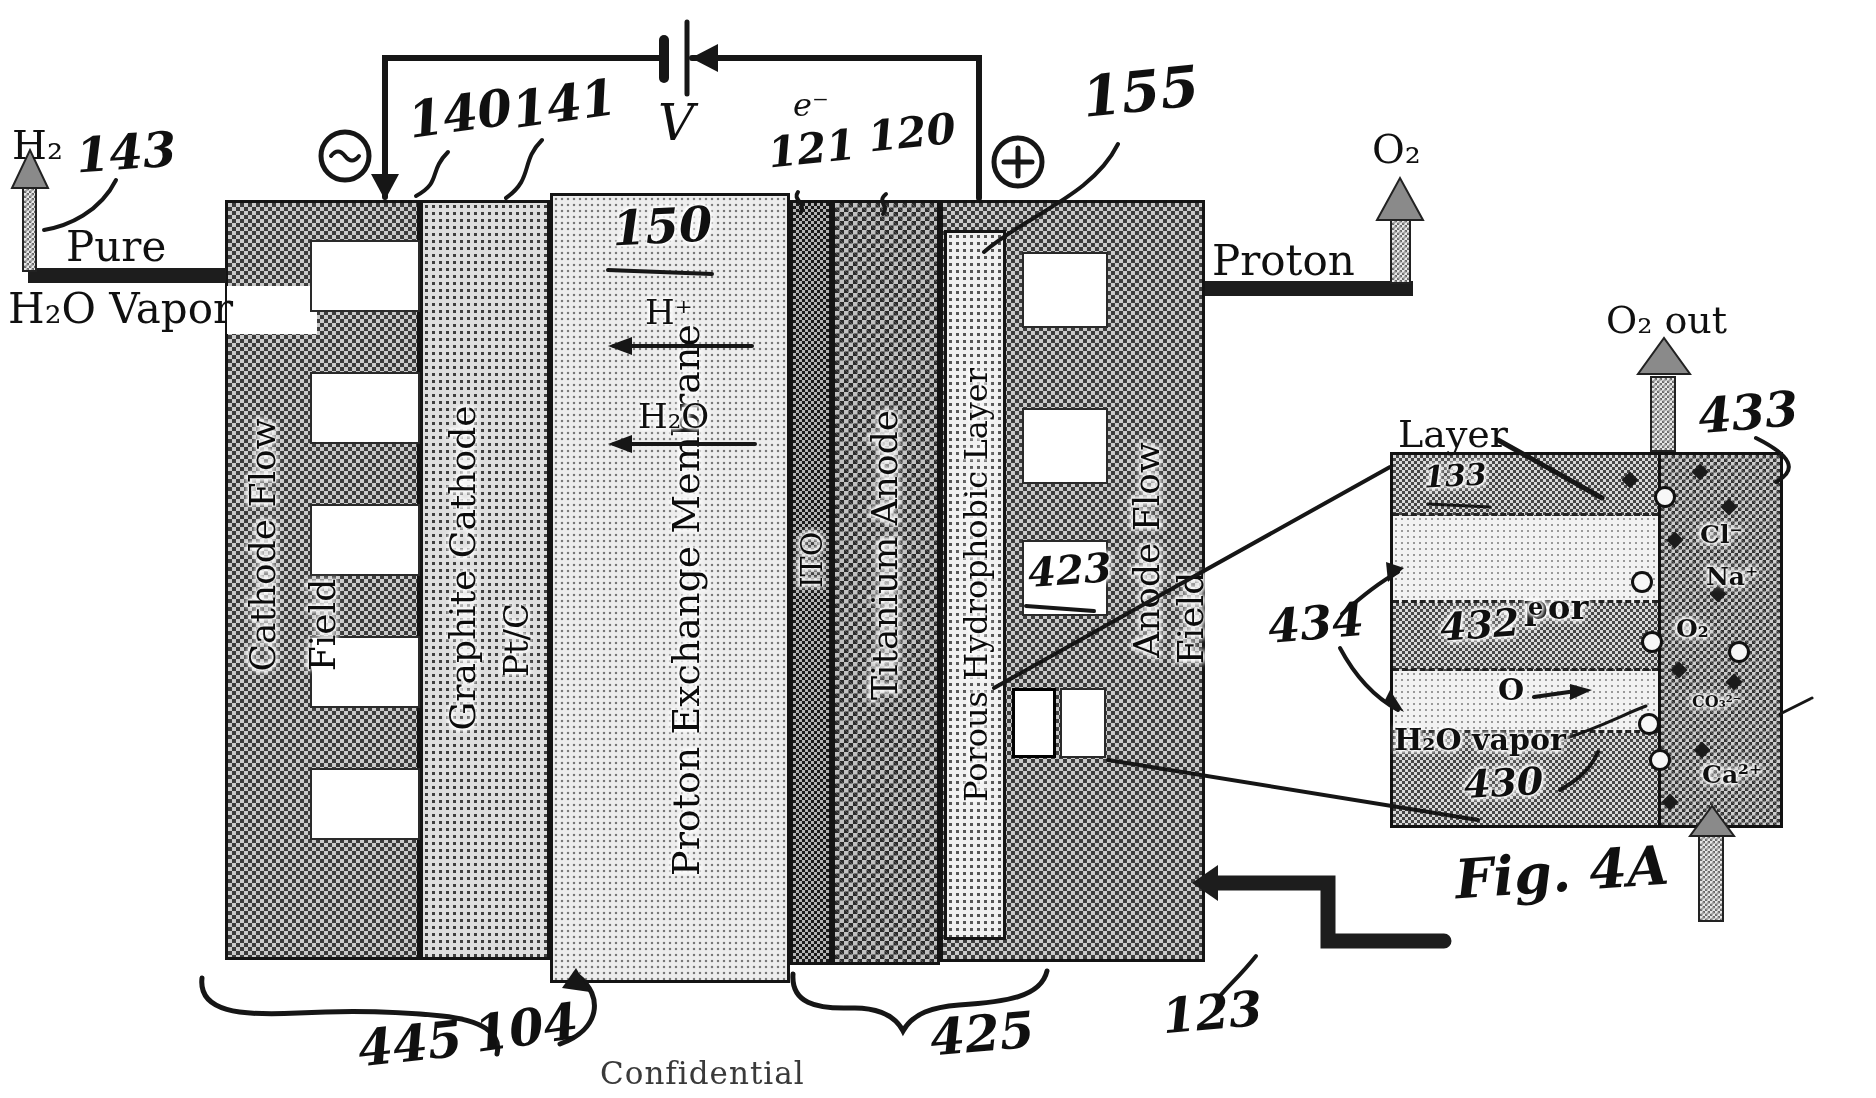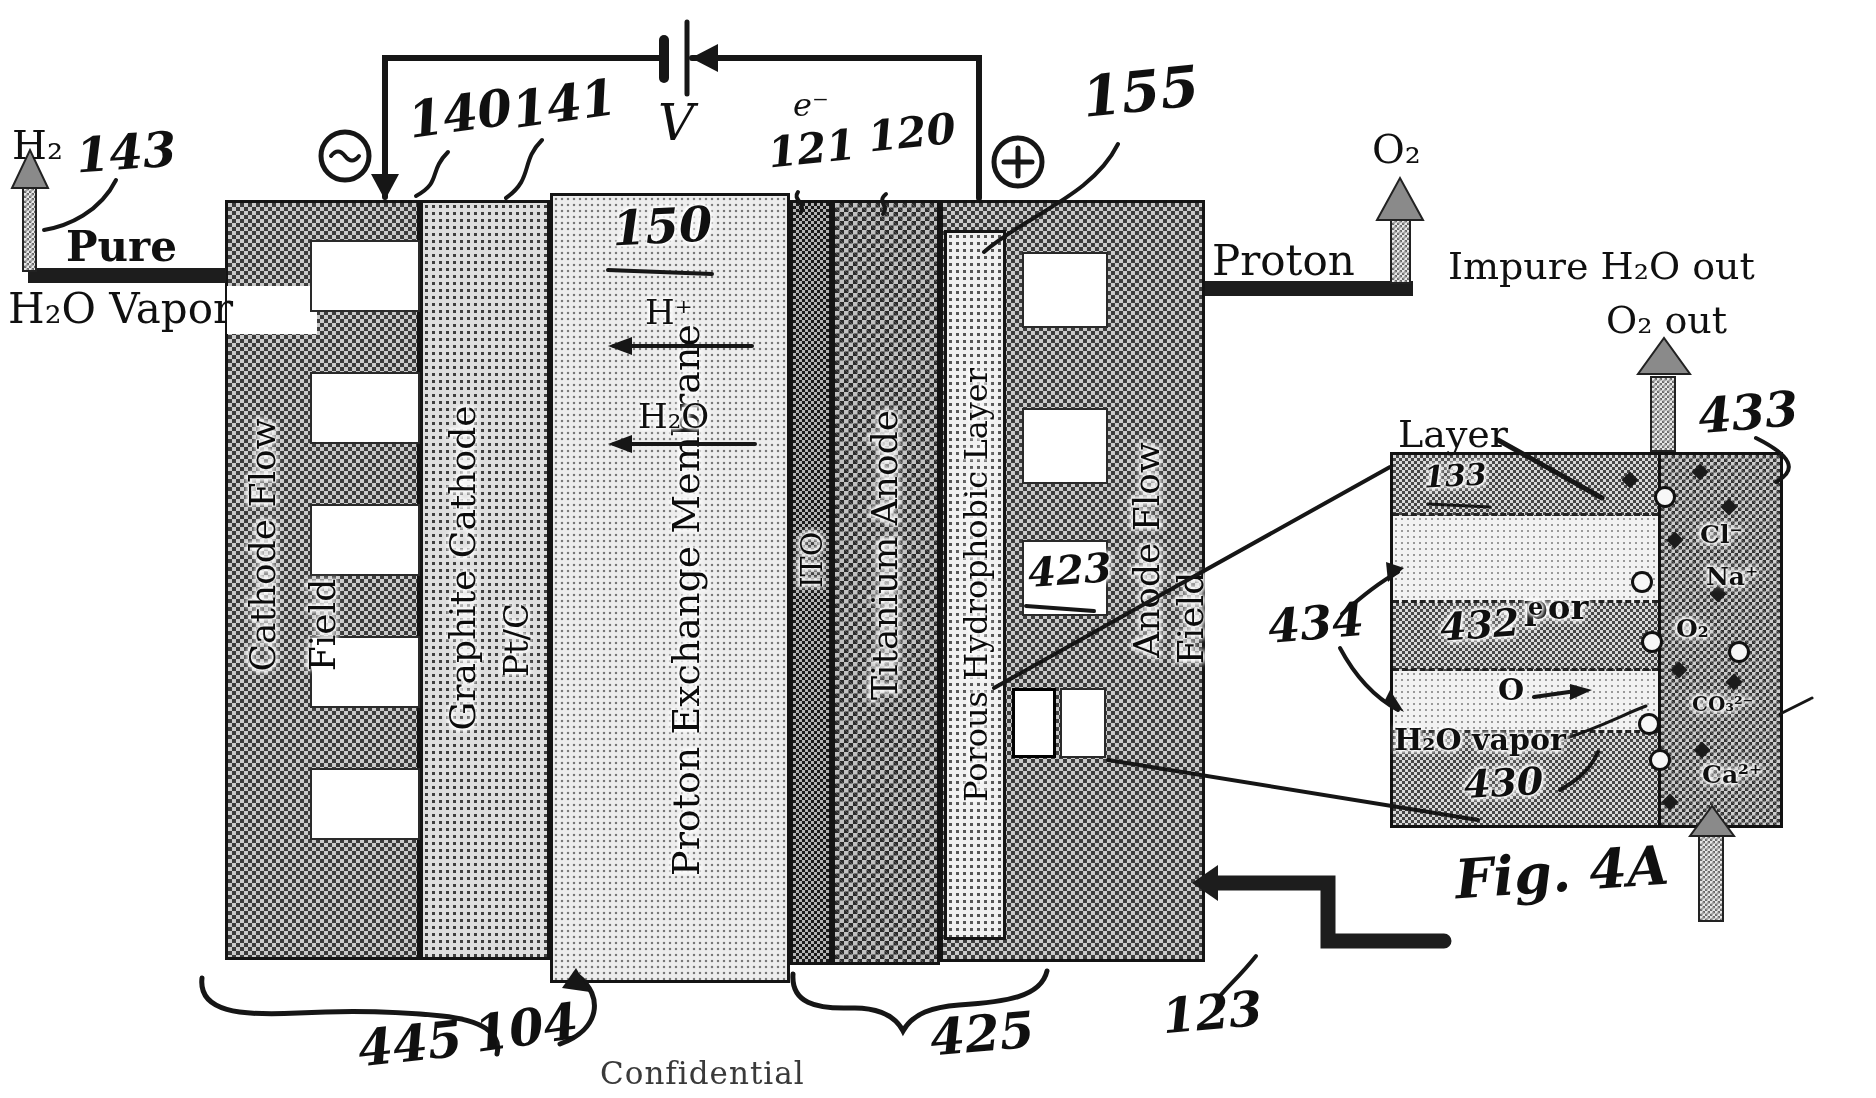--- a/index.html
+++ b/index.html
@@ -85,31 +85,30 @@
   <div class="vlabel" style="left:462px;top:568px;">Graphite Cathode</div>
   <div class="vlabel" style="left:516px;top:640px;font-size:34px;">Pt/C</div>
   <div class="vlabel" style="left:686px;top:600px;font-size:38px;">Proton Exchange Membrane</div>
   <div class="vlabel" style="left:811px;top:560px;font-size:30px;">ITO</div>
   <div class="vlabel" style="left:884px;top:555px;">Titanium Anode</div>
   <div class="vlabel" style="left:976px;top:585px;font-size:32px;">Porous Hydrophobic Layer</div>
   <div class="vlabel" style="left:1146px;top:550px;">Anode Flow</div>
   <div class="vlabel" style="left:1190px;top:618px;">Field</div>
 
   <div class="txt serif" style="left:12px;top:122px;font-size:40px;">H₂</div>
-  <div class="txt serif" style="left:66px;top:222px;font-size:42px;font-weight:bold;">Pure</div>
+  <div class="txt serif" style="left:66px;top:222px;font-size:42px;">Pure</div>
   <div class="txt serif" style="left:8px;top:284px;font-size:42px;">H₂O Vapor</div>
   <div class="txt serif" style="left:658px;top:94px;font-size:50px;font-style:italic;">V</div>
   <div class="txt serif" style="left:793px;top:86px;font-size:32px;font-style:italic;">e⁻</div>
   <div class="txt serif" style="left:1372px;top:126px;font-size:40px;">O₂</div>
   <div class="txt serif" style="left:1212px;top:236px;font-size:42px;">Proton</div>
   <div class="txt serif halo" style="left:645px;top:292px;font-size:34px;">H⁺</div>
   <div class="txt serif halo" style="left:638px;top:396px;font-size:34px;">H₂O</div>
   <div class="txt serif" style="left:600px;top:1055px;font-size:31px;color:#3a3a3a;letter-spacing:1px;">Confidential</div>
 
-  <div class="txt serif" style="left:1448px;top:244px;font-size:38px;">Impure H₂O out</div>
   <div class="txt serif" style="left:1606px;top:298px;font-size:38px;">O₂ out</div>
   <div class="txt serif" style="left:1398px;top:412px;font-size:38px;">Layer</div>
   <div class="txt hand" style="left:1455px;top:840px;font-size:54px;transform:rotate(-4deg);">Fig. 4A</div>
 
   <div class="txt hand" style="left:76px;top:124px;font-size:48px;transform:rotate(-4deg);">143</div>
   <div class="txt hand" style="left:408px;top:84px;font-size:50px;transform:rotate(-8deg);">140</div>
   <div class="txt hand" style="left:512px;top:74px;font-size:50px;transform:rotate(-8deg);">141</div>
   <div class="txt hand halo" style="left:612px;top:198px;font-size:48px;transform:rotate(-3deg);">150</div>
   <div class="txt hand" style="left:768px;top:124px;font-size:42px;transform:rotate(-6deg);">121</div>
   <div class="txt hand" style="left:868px;top:108px;font-size:42px;transform:rotate(-6deg);">120</div>
@@ -153,21 +152,21 @@
   <div class="txt hand halo" style="left:1424px;top:458px;font-size:30px;transform:rotate(-3deg);">133</div>
   <div class="txt serif halo" style="left:1524px;top:544px;font-size:34px;font-weight:bold;margin-top:43px;">por</div>
   <div class="txt serif halo" style="left:1528px;top:592px;font-size:24px;font-weight:bold;">e</div>
   <div class="txt hand halo" style="left:1440px;top:602px;font-size:38px;transform:rotate(-4deg);">432</div>
   <div class="txt serif halo" style="left:1498px;top:672px;font-size:30px;font-weight:bold;">O</div>
   <div class="txt serif halo" style="left:1394px;top:722px;font-size:30px;font-weight:bold;">H₂O vapor</div>
   <div class="txt hand halo" style="left:1464px;top:760px;font-size:38px;transform:rotate(-3deg);">430</div>
   <div class="txt serif halo" style="left:1700px;top:520px;font-size:25px;font-weight:bold;">Cl⁻</div>
   <div class="txt serif halo" style="left:1706px;top:562px;font-size:25px;font-weight:bold;">Na⁺</div>
   <div class="txt serif halo" style="left:1676px;top:614px;font-size:25px;font-weight:bold;">O₂</div>
-  <div class="txt serif halo" style="left:1692px;top:692px;font-size:20px;font-weight:bold;">CO₃²⁻</div>
+  <div class="txt serif halo" style="left:1692px;top:692px;font-size:16px;font-weight:bold;">CO₃²⁻</div>
   <div class="txt serif halo" style="left:1702px;top:760px;font-size:25px;font-weight:bold;">Ca²⁺</div>
 
   <svg class="overlay" width="1876" height="1098" viewBox="0 0 1876 1098" stroke="#161616" fill="none" stroke-linecap="round">
 
     <path d="M385,197 V58 H661" stroke-width="6"></path>
     <polygon points="371,174 399,174 385,200" fill="#161616" stroke="none"></polygon>
     <line x1="664" y1="40" x2="664" y2="78" stroke-width="10"></line>
     <line x1="687" y1="22" x2="687" y2="94" stroke-width="5"></line>
     <path d="M692,58 H979 V198" stroke-width="6"></path>
     <polygon points="718,44 718,72 691,58" fill="#161616" stroke="none"></polygon>

